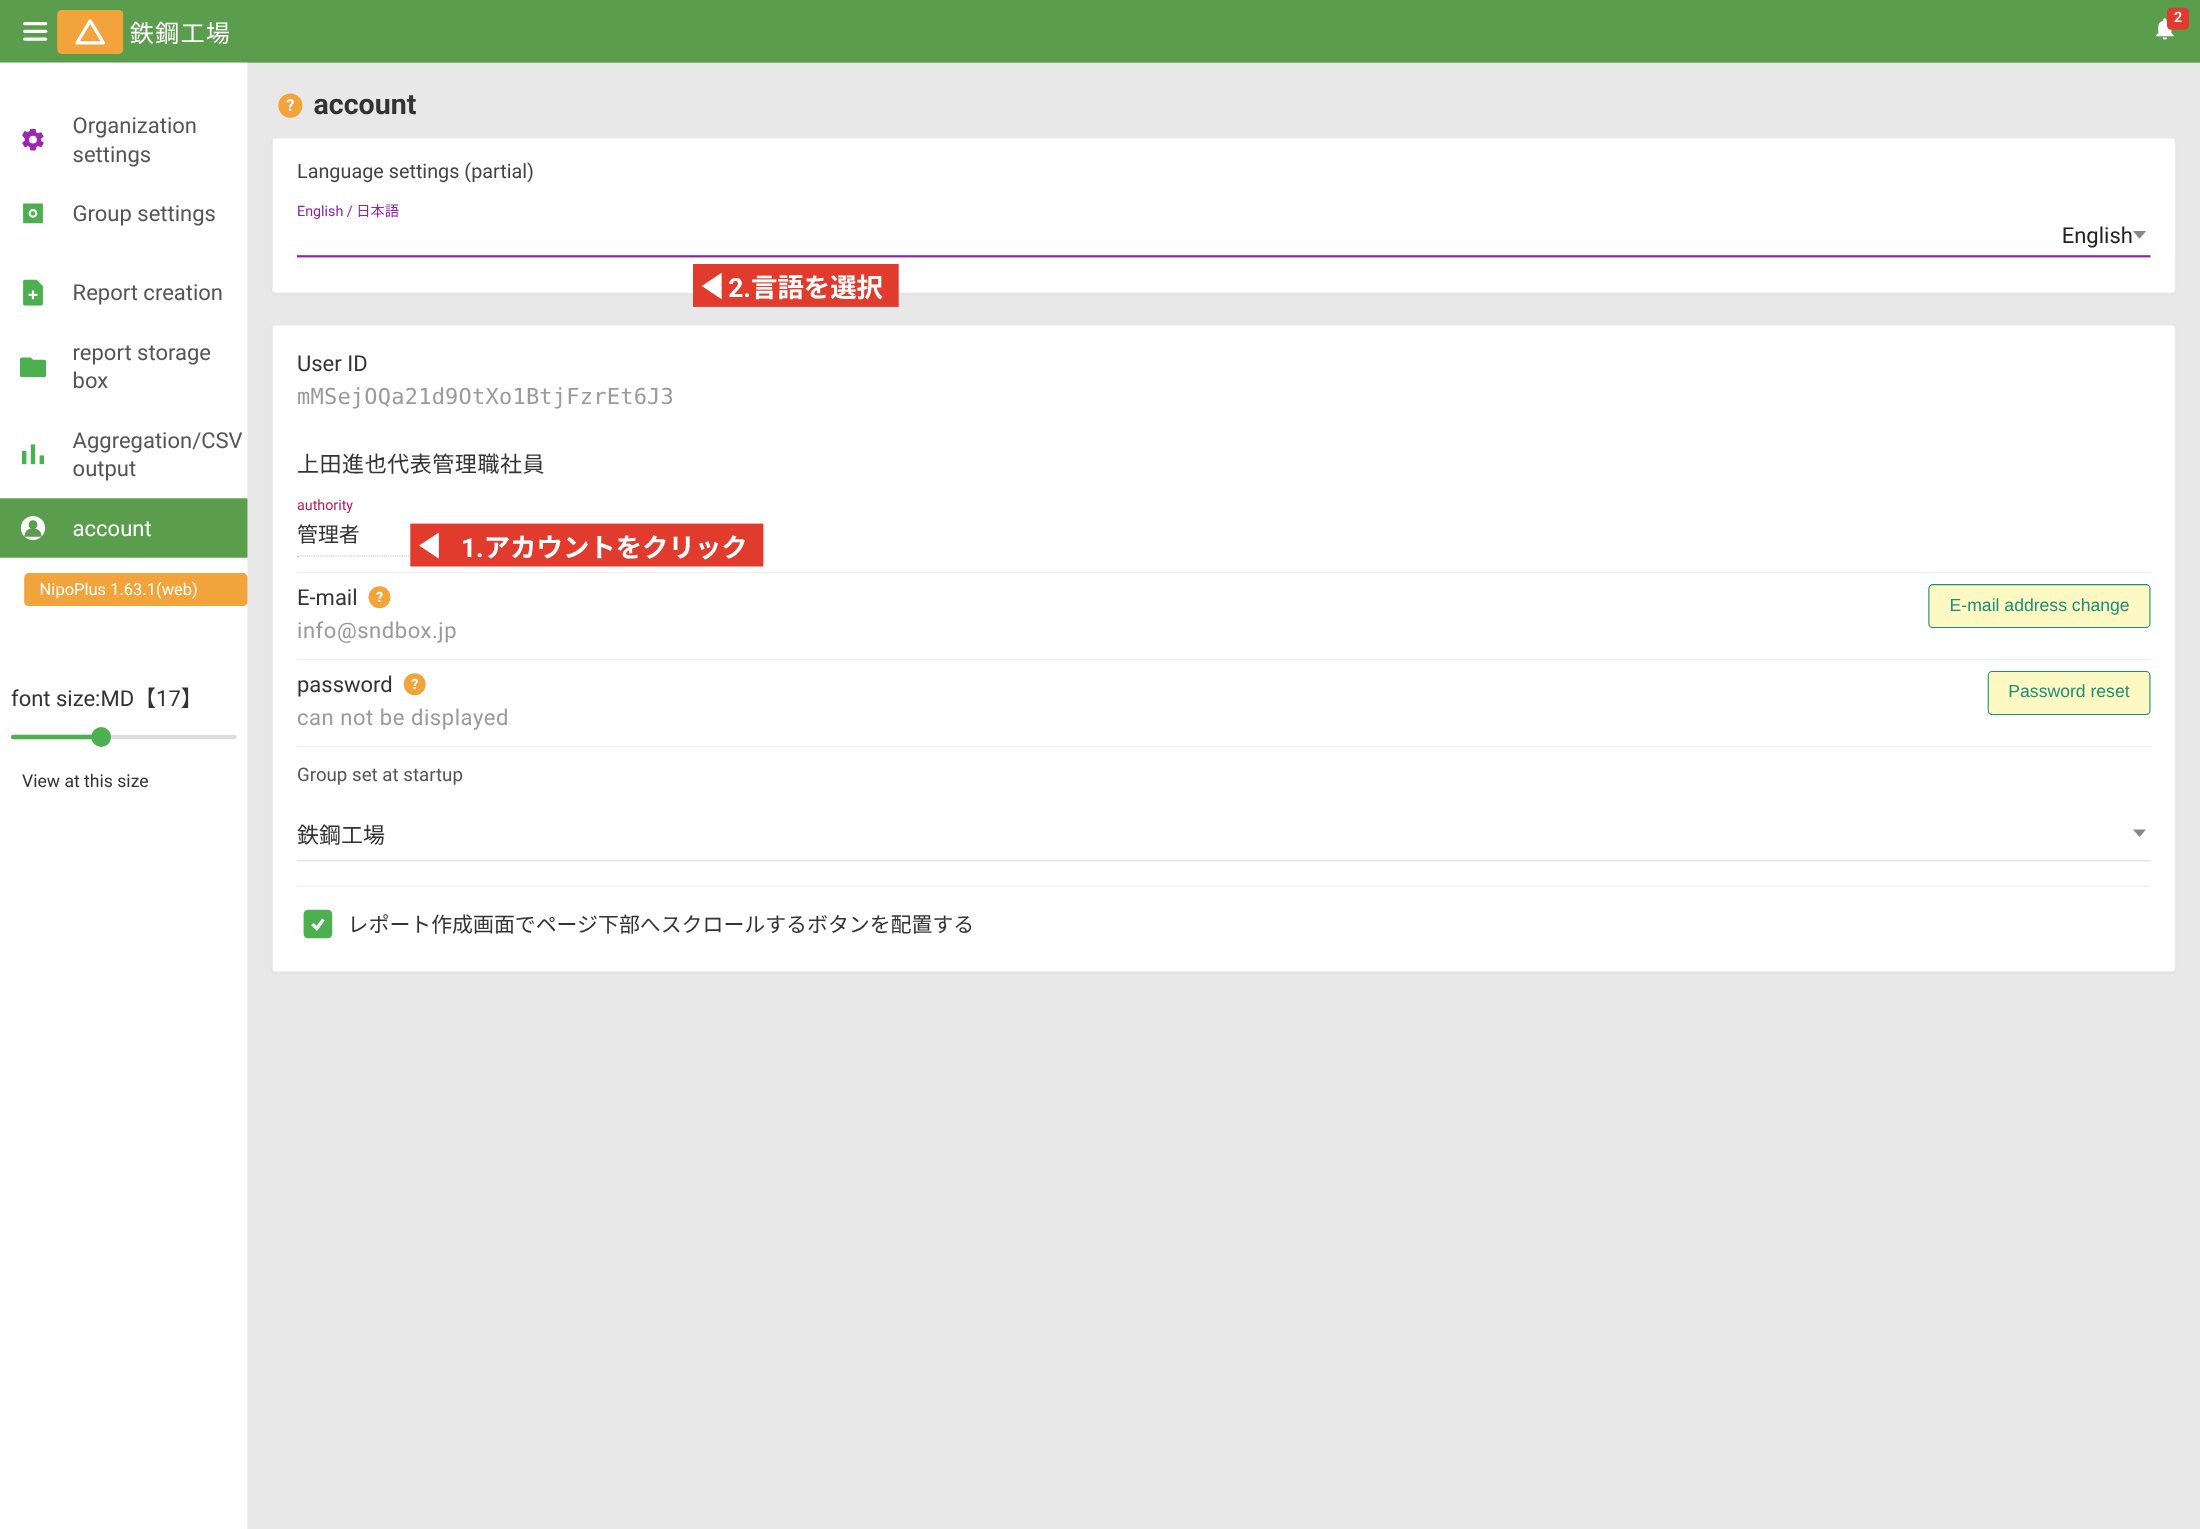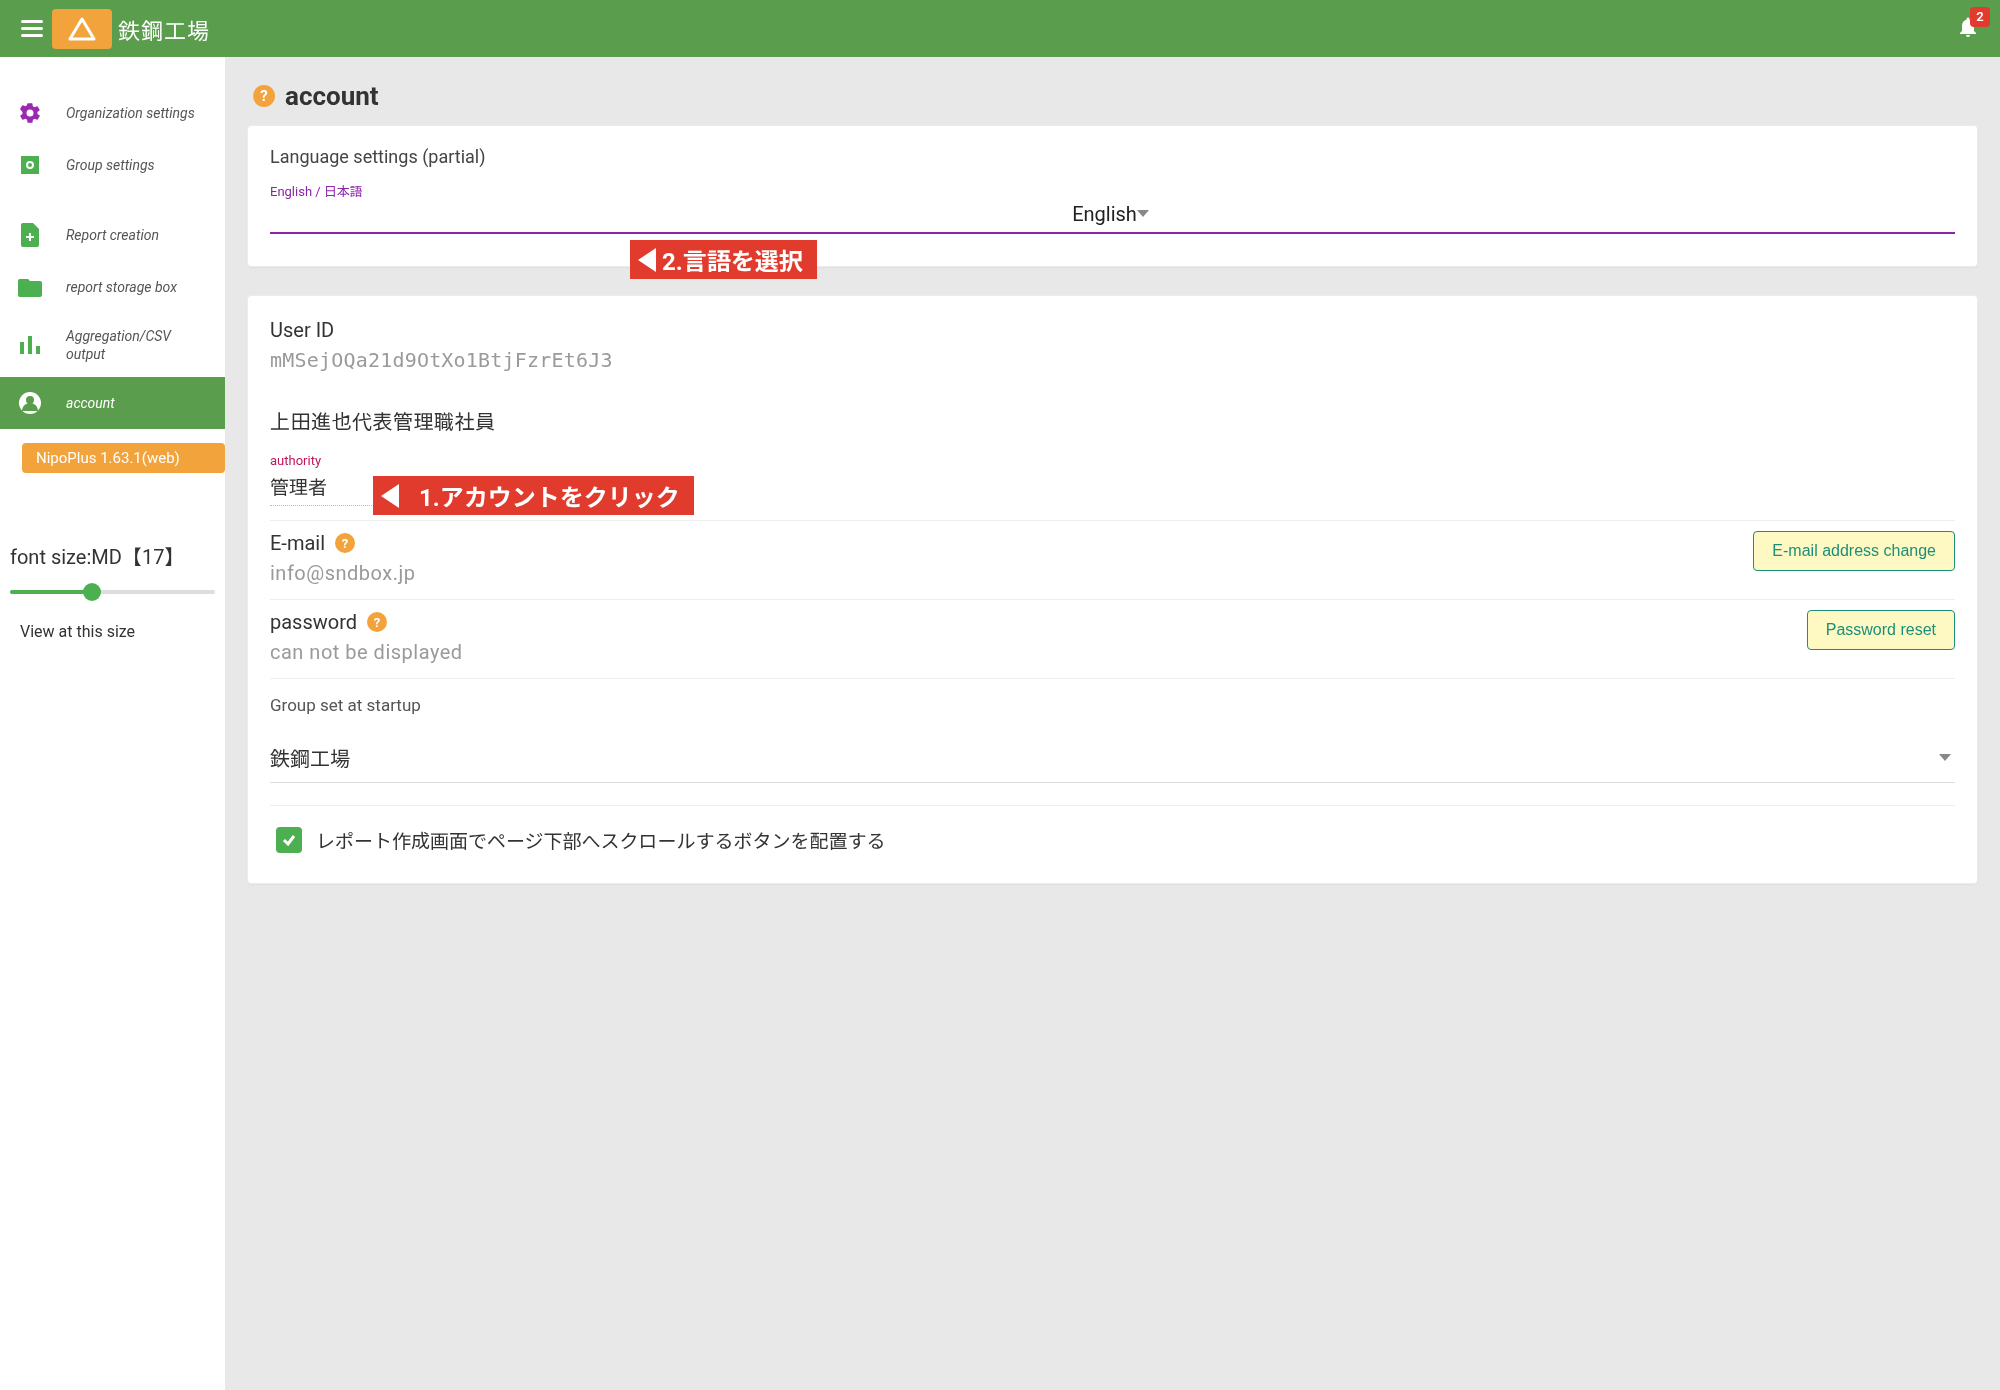--- a/index.html
+++ b/index.html
@@ -98,21 +98,21 @@
   }
   .side-item.purple .side-icon svg { fill:#9c27b0; }
   .side-item.green  .side-icon svg { fill:#4caf50; }
   .side-item.green2 .side-icon svg { fill:#4caf50; }
   .side-item.active {
     background:#5a9d4c;
     color:#fff;
   }
   .side-item.active .side-icon svg { fill:#fff; }
   .side-icon { width:24px; height:24px; flex-shrink:0; display:flex; align-items:center; justify-content:center;}
-  .side-label { font-size:14px; line-height:1.3;font-style:italic; }
+  .side-label { font-size:20px; line-height:1.3; }
 
   .side-block-gap { height:18px; }
 
   .version-chip {
     margin:14px 0 0 22px;
     display:inline-block;
     background:#f2a33c;
     color:#fff;
     padding:6px 14px;
     border-radius:4px;
@@ -201,21 +201,21 @@
   }
 
   .lang-card { padding:20px 22px 32px 22px; }
   .lang-title { font-size:18px; color:#444; margin-bottom:10px; }
   .lang-field {
     border-bottom:2px solid #8e24aa;
     padding:4px 0 6px 0;
     position:relative;
   }
   .lang-hint { font-size:13px; color:#8e24aa; }
-  .lang-value-row { display:flex; align-items:center; justify-content:center; }
+  .lang-value-row { display:flex; align-items:center; justify-content:flex-end; }
   .lang-value { font-size:20px; color:#222; margin-top:2px; }
   .dd-arrow {
     width:0;height:0;
     border-left:6px solid transparent;
     border-right:6px solid transparent;
     border-top:7px solid #888;
     margin-right:4px;
   }
 
   

